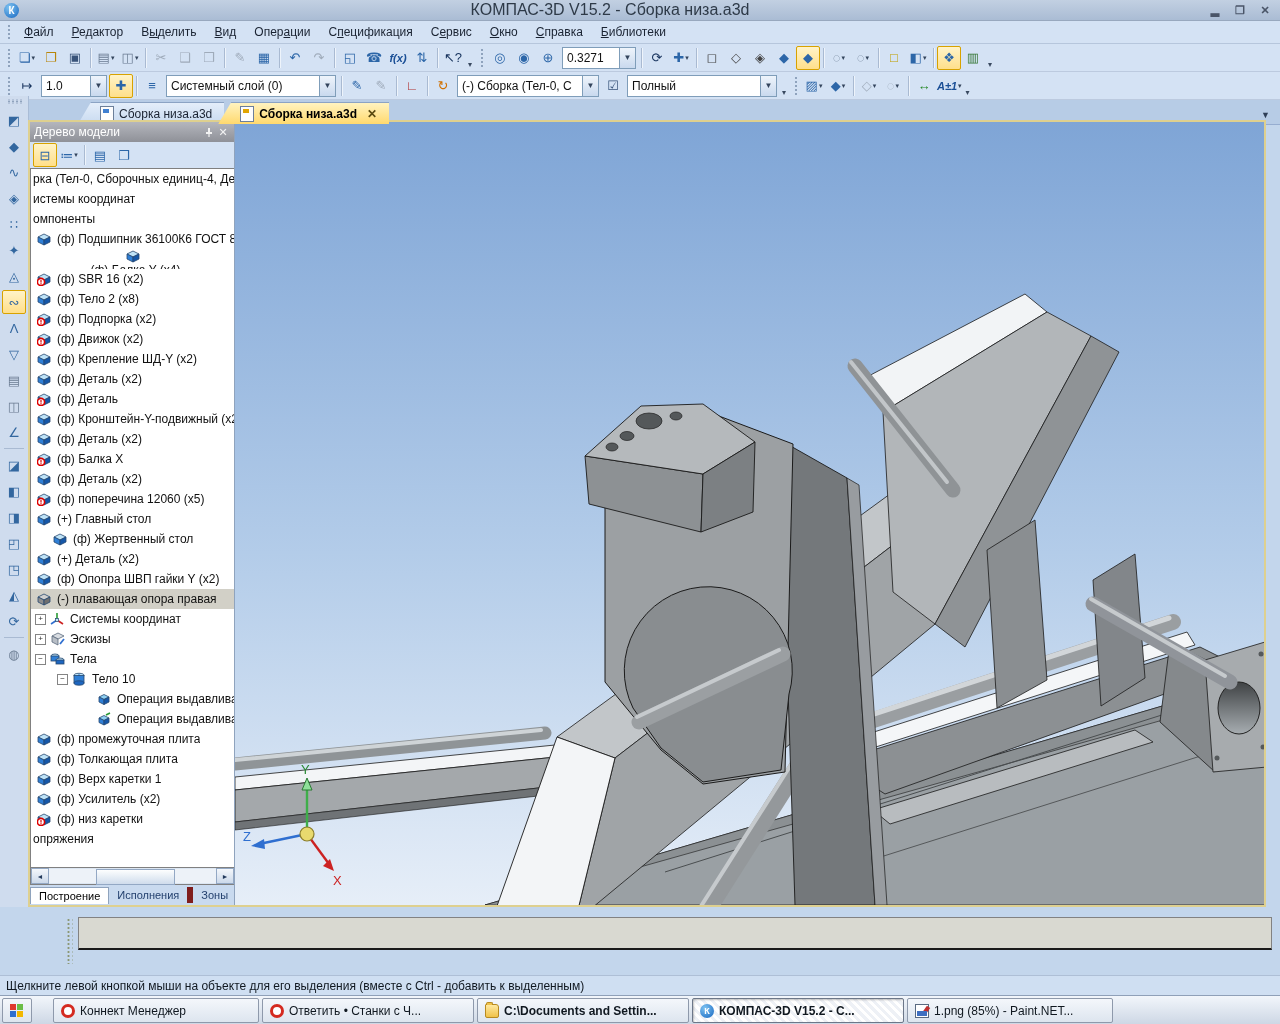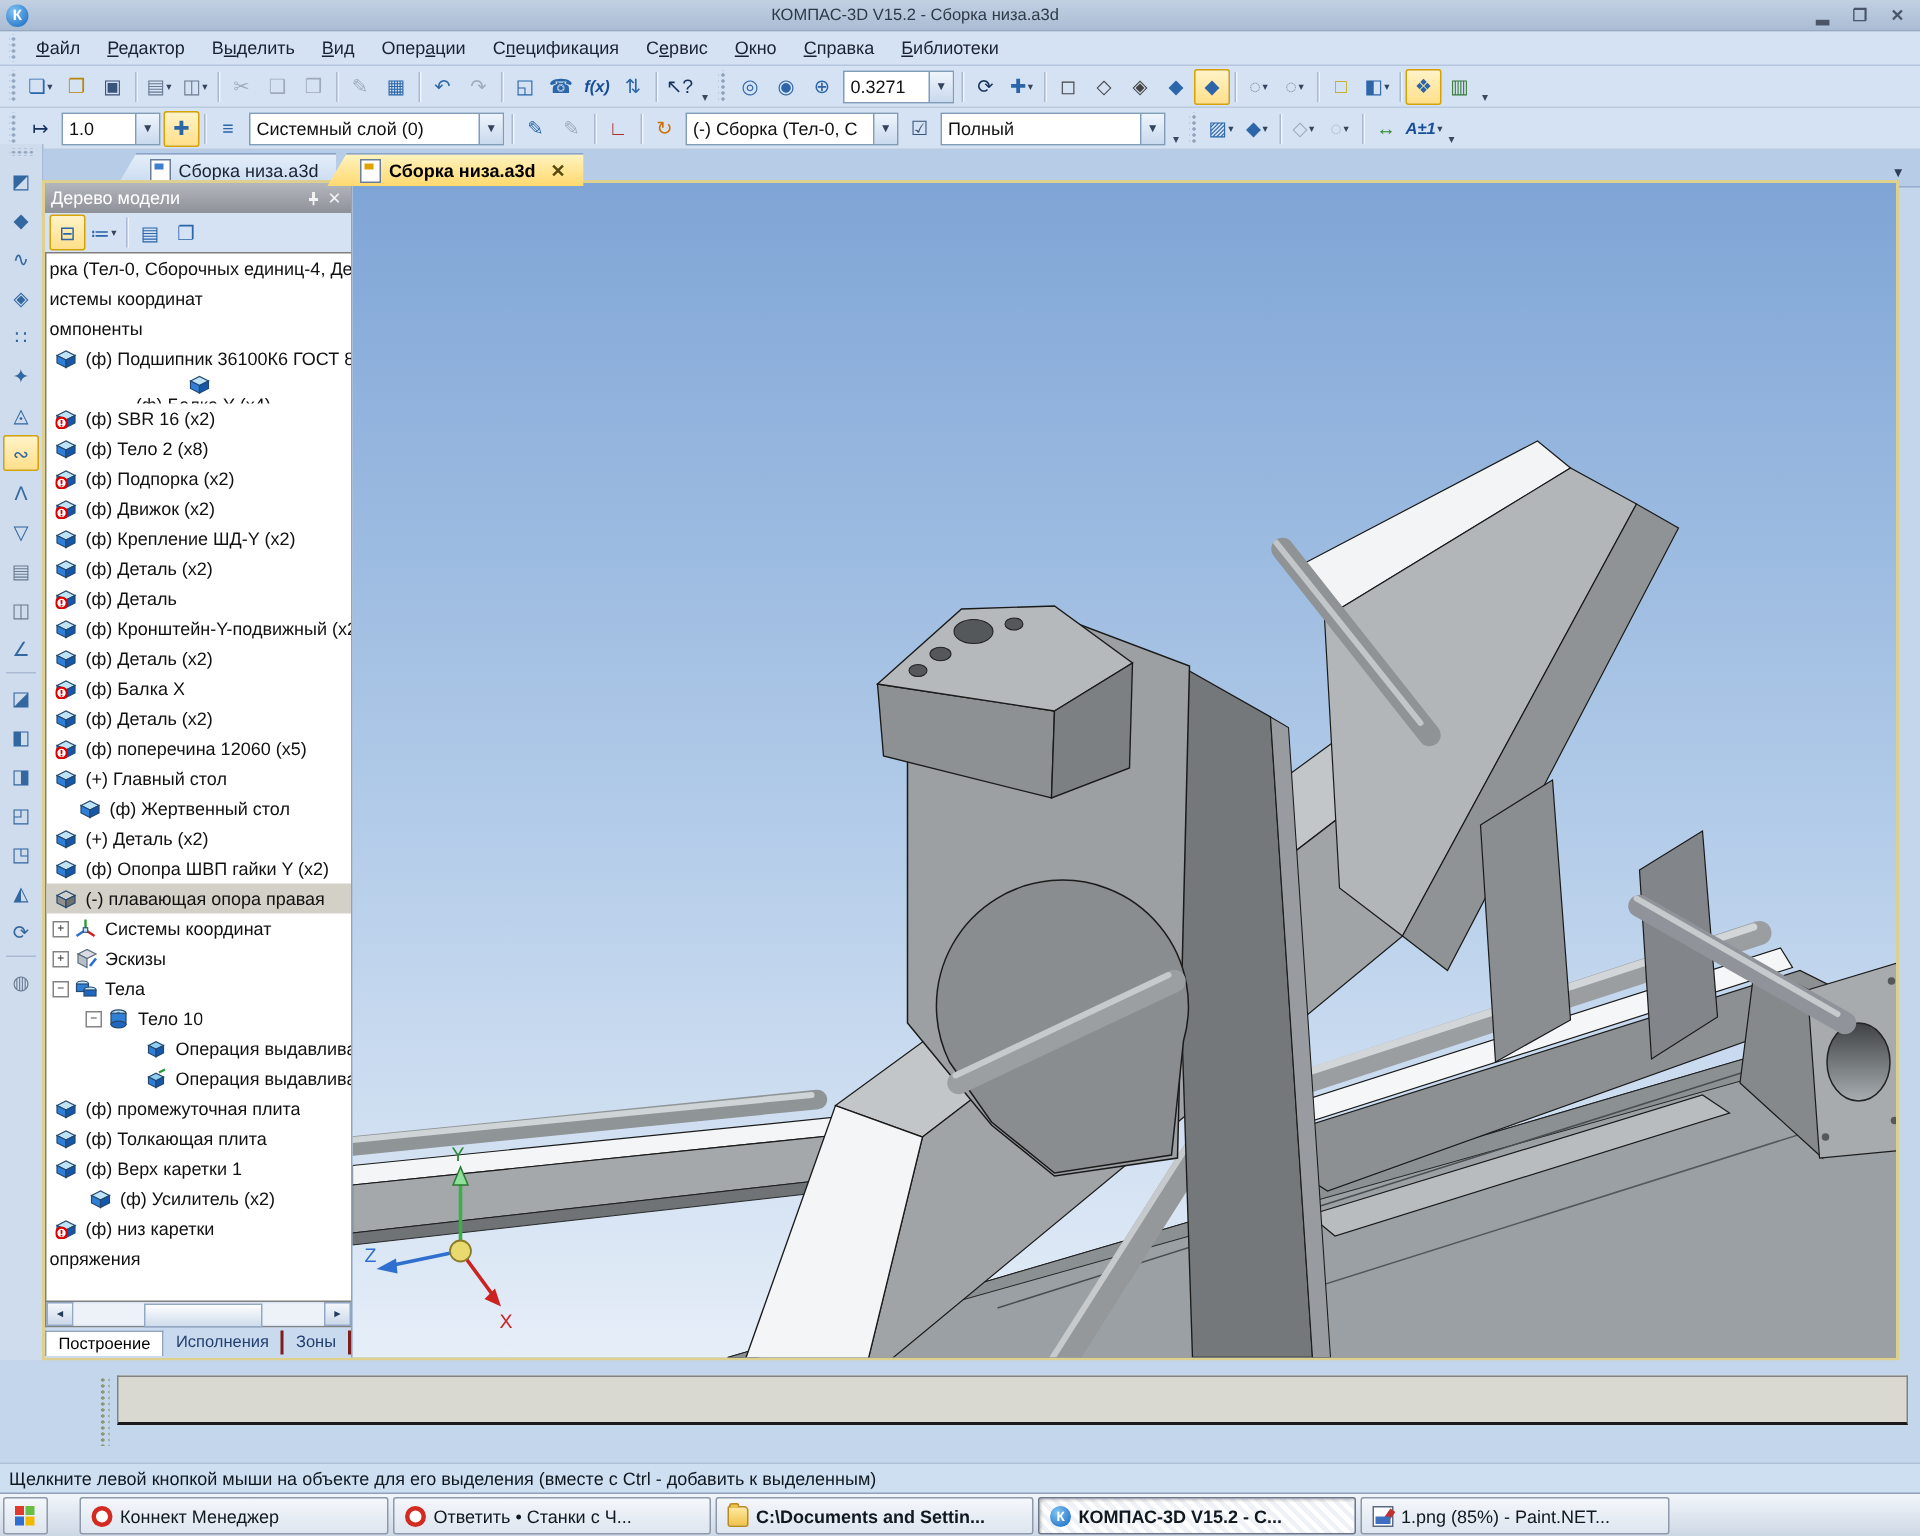--- a/index.html
+++ b/index.html
@@ -1,20 +1,20 @@
 <!DOCTYPE html>
 <html><head>
 <meta charset="utf-8">
 <style>
   html,body{margin:0;padding:0;}
   body{width:1280px;height:1024px;overflow:hidden;font-family:"Liberation Sans",sans-serif;background:#c3d6ec;position:relative;font-size:12px;color:#111;}
   
   #titlebar{height:20px;background:linear-gradient(#c2d0e2,#aabcd4);display:flex;align-items:center;padding:0 4px;border-bottom:1px solid #98a8be;}
   #title-icon{width:15px;height:15px;border-radius:50%;background:radial-gradient(circle at 35% 30%,#7fc4f2,#1565c0);color:#fff;font-size:10px;font-weight:bold;display:flex;align-items:center;justify-content:center;}
-  #title-text{flex:1;text-align:center;color:#2e3a48;font-size:11px;}
+  #title-text{flex:1;text-align:center;color:#2e3a48;font-size:16px;}
   .win-ctl{width:22px;height:15px;display:flex;align-items:center;justify-content:center;color:#4a5568;font-size:11px;font-weight:bold;margin-left:3px;}
   
   #menubar{height:22px;background:#d4e2f4;display:flex;align-items:center;border-bottom:1px solid #b6c6dc;padding-left:2px;}
   .grip{width:5px;height:80%;margin:0 4px;background-image:radial-gradient(circle,#8fa3bd 1px,transparent 1.2px);background-size:4px 4px;background-position:1px 1px;}
   .menu-item{padding:2px 9px;color:#1a2332;}
   .menu-item u{text-decoration:underline;}
   
   .toolbar{height:27px;background:#d4e2f4;display:flex;align-items:center;border-bottom:1px solid #bccadf;padding-left:2px;}
   .tb-btn{min-width:22px;height:22px;display:flex;align-items:center;justify-content:center;border:1px solid transparent;border-radius:2px;position:relative;}
   .tb-btn .g{font-size:13px;line-height:1;color:#2c66a8;}
@@ -57,21 +57,21 @@
   .trow.sel{background:#d2d0c7;}
   .texp{width:9px;height:9px;border:1px solid #848484;background:#fff;font-size:8px;line-height:7px;text-align:center;margin-right:4px;color:#333;flex:0 0 auto;}
   .ticon{width:16px;height:14px;margin-right:4px;flex:0 0 auto;}
   .tlabel{overflow:hidden;}
   
   #tree-hscroll{height:16px;background:#dce6f2;border:1px solid #808080;border-top:none;border-right:none;display:flex;align-items:center;}
   .sb-btn{width:16px;height:14px;background:linear-gradient(#f4f7fb,#ccd9ea);border:1px solid #93a8c4;font-size:7px;display:flex;align-items:center;justify-content:center;color:#243b5c;}
   #sb-track{flex:1;height:14px;background:#edf2f8;position:relative;}
   #sb-thumb{position:absolute;left:28%;width:46%;top:0;height:14px;background:linear-gradient(#fdfefe,#cfdcec);border:1px solid #93a8c4;}
   #tree-tabs{height:20px;display:flex;align-items:center;background:#c9daef;font-size:11px;color:#23406e;}
-  .ttab{padding:2px 8px;border-right:2px solid #7f1d1d;}
+  .ttab{padding:2px 8px;border-right:6px solid #7f1d1d;}
   .ttab.active{background:#fff;border:1px solid #8fa3bd;border-bottom:none;color:#000;}
   
   #viewport{flex:1;position:relative;overflow:hidden;}
   #viewport svg{display:block;}
   
   #propbar{position:absolute;left:0;right:0;top:907px;height:68px;background:#c3d6ec;}
   #prop-grip{position:absolute;left:66px;top:11px;width:7px;height:46px;background-image:radial-gradient(circle,#8b9775 1px,transparent 1.2px);background-size:5px 4px;}
   #prop-box{position:absolute;left:78px;right:8px;top:10px;height:30px;background:#d9d9d1;border-top:1px solid #828282;border-left:1px solid #828282;border-right:1px solid #828282;border-bottom:2px solid #1a1a1a;}
   
   #statusbar{position:absolute;left:0;right:0;top:975px;height:20px;background:#cfdff2;border-top:1px solid #aebfd6;display:flex;align-items:center;padding-left:6px;font-size:12px;color:#101820;}
@@ -677,21 +677,21 @@
           <span class="tlabel">(ф) Толкающая плита</span>
         </div>
         <div class="trow" style="padding-left: 6px;">
           <span class="ticon"><svg width="15" height="14" viewBox="0 0 15 14">
               <polygon points="1,5 7,2 13,5 7,8" fill="#bfe3f7" stroke="#26486e" stroke-width="0.8"></polygon>
               <polygon points="1,5 7,8 7,13 1,10" fill="#2f7fd6" stroke="#26486e" stroke-width="0.8"></polygon>
               <polygon points="7,8 13,5 13,10 7,13" fill="#1557a8" stroke="#26486e" stroke-width="0.8"></polygon>
             </svg></span>
           <span class="tlabel">(ф) Верх каретки 1</span>
         </div>
-        <div class="trow" style="padding-left: 6px; margin-left: 23px;">
+        <div class="trow" style="padding-left: 6px;">
           <span class="ticon"><svg width="15" height="14" viewBox="0 0 15 14">
               <polygon points="1,5 7,2 13,5 7,8" fill="#bfe3f7" stroke="#26486e" stroke-width="0.8"></polygon>
               <polygon points="1,5 7,8 7,13 1,10" fill="#2f7fd6" stroke="#26486e" stroke-width="0.8"></polygon>
               <polygon points="7,8 13,5 13,10 7,13" fill="#1557a8" stroke="#26486e" stroke-width="0.8"></polygon>
             </svg></span>
           <span class="tlabel">(ф) Усилитель (x2)</span>
         </div>
         <div class="trow" style="padding-left: 6px;">
           <span class="ticon"><svg width="15" height="14" viewBox="0 0 15 14">
               <polygon points="1,5 7,2 13,5 7,8" fill="#bfe3f7" stroke="#26486e" stroke-width="0.8"></polygon>

